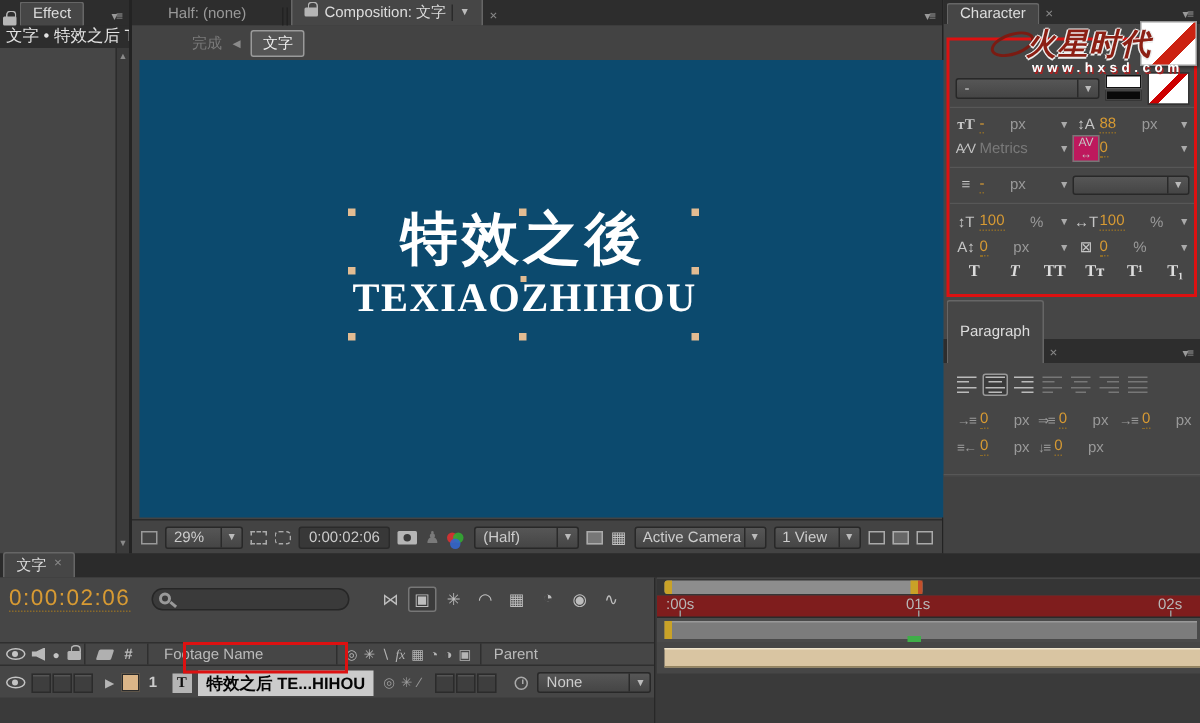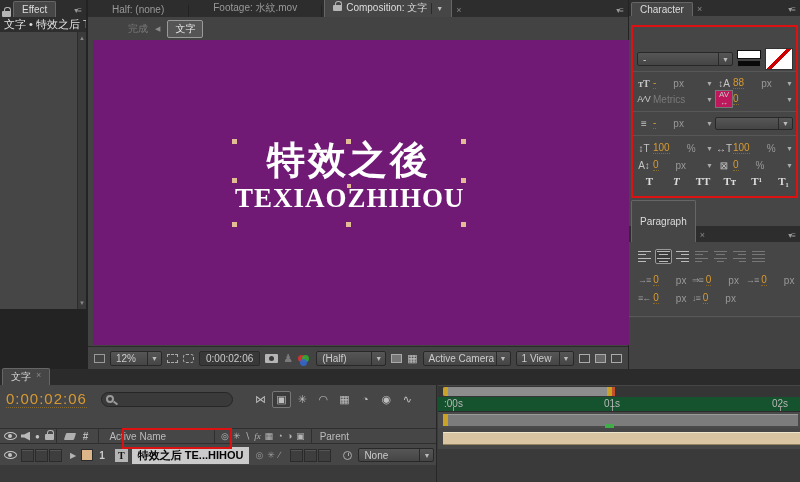--- a/index.html
+++ b/index.html
@@ -58,77 +58,76 @@
 .ind-ic{color:#9a9a9a;font-size:9px;margin-right:3px;letter-spacing:-1px}
 .tl-ic{width:19px;height:17px;display:flex;align-items:center;justify-content:center;color:#bdbdbd;font-size:11px}
 .tl-ic.on{border:1px solid #777;background:#3b3b3b;border-radius:2px}
 .hdrdiv{width:1px;align-self:stretch;background:#2f2f2f;margin:0 2px}
 </style>
 </head>
 <body>
 
 <div class="app">
 
-  <div class="panel" style="left:0;top:0;width:86px;height:309px;background:#2d2d2d">
+  <div class="panel" style="left:0;top:0;width:86px;height:369px;background:#2d2d2d">
     <div class="tabstrip">
       <span class="i-lock"></span>
       <span class="tab act">Effect</span>
       <span class="pmenu">▾≡</span>
     </div>
     <div style="height:15px;line-height:15px;padding-left:4px;color:#e2e2e2;font-size:11px;white-space:nowrap;overflow:hidden">文字 • 特效之后 T</div>
     <div class="abs" style="left:0;top:32px;right:0;bottom:0;background:#464646">
       <div class="abs" style="right:0;top:0;bottom:0;width:9px;background:#3b3b3b;border-left:1px solid #2c2c2c">
         <div style="color:#8a8a8a;font-size:6px;text-align:center;padding-top:3px">▲</div>
         <div class="abs" style="bottom:3px;left:0;right:0;color:#8a8a8a;font-size:6px;text-align:center">▼</div>
       </div>
     </div>
   </div>
 
   <div class="panel" style="left:88px;top:0;width:540px;height:369px;background:#434343">
     <div class="tabstrip">
       <span class="tab" style="padding:2px 22px">Half: (none)</span>
       <span style="width:1px;height:12px;background:#222"></span>
-      <span class="tab" style="padding:2px 22px">Footage: 水紋.mov</span>
       <span style="width:1px;height:12px;background:#222"></span>
       <span class="tab act" style="display:inline-flex;align-items:center;gap:4px">
         <span class="i-lock" style="margin-top:0"></span>
         <span>Composition: 文字</span>
         <span style="width:1px;height:11px;background:#2a2a2a"></span>
         <span style="font-size:7px;color:#bbb">▼</span>
       </span>
       <span class="close">×</span>
       <span class="pmenu">▾≡</span>
     </div>
 
     <div style="height:23px;display:flex;align-items:center;gap:7px;padding-left:40px;background:#434343">
       <span class="dim">完成</span>
       <span style="color:#8a8a8a;font-size:7px">◀</span>
       <span style="border:1px solid #9a9a9a;background:#555;color:#eee;padding:1px 7px;border-radius:2px">文字</span>
     </div>
 
-    <div class="abs" style="left:5px;top:40px;width:624px;height:305px;background:#701a75">
+    <div class="abs" style="left:5px;top:40px;width:624px;height:305px;background:#0c4a6e">
       <div class="abs" style="left:142px;top:102px;width:228px;height:82px">
         <span class="hnd" style="left:-3px;top:-3px"></span>
         <span class="hnd" style="left:111px;top:-3px"></span>
         <span class="hnd" style="right:-3px;top:-3px"></span>
         <span class="hnd" style="left:-3px;top:36px"></span>
         <span class="hnd" style="right:-3px;top:36px"></span>
         <span class="hnd" style="left:-3px;bottom:-3px"></span>
         <span class="hnd" style="left:111px;bottom:-3px"></span>
         <span class="hnd" style="right:-3px;bottom:-3px"></span>
         <span class="hnd" style="left:112px;top:42px;width:4px;height:4px"></span>
         <div style="text-align:center;font-family:'Liberation Serif',serif;font-weight:bold;font-size:38px;line-height:42px;color:#fff;letter-spacing:3px;margin-top:-3px">特效之後</div>
         <div style="text-align:right;font-family:'Liberation Serif',serif;font-weight:bold;font-size:27px;line-height:30px;color:#fff;letter-spacing:1px;margin-top:2px">TEXIAOZHIHOU</div>
       </div>
     </div>
 
     <div class="abs toolrow" style="left:0;right:0;bottom:0;height:23px;border-top:1px solid #2b2b2b;padding:0 6px;gap:5px">
       <span class="i-box" style="border-color:#999"></span>
       <span class="dd" style="width:52px">
-          <span>12%</span>
+          <span>29%</span>
           <span class="arr">▼</span>
         </span>
       <span class="i-roi"></span>
       <span class="i-roi" style="border-radius:3px"></span>
       <span style="background:#383838;border:1px solid #2a2a2a;border-radius:2px;padding:1px 6px;color:#ccc">0:00:02:06</span>
       <span class="i-cam"></span>
       <span class="dim" style="font-size:11px">♟</span>
       <span class="i-rgb" style="margin-right:6px"></span>
       <span class="dd" style="width:70px">
           <span>(Half)</span>
@@ -342,20 +341,28 @@
       <span style="width:54px;display:flex;align-items:center">
           <span class="ind-ic">↓≡</span>
           <span class="hot">0</span>
           <span class="unit">px</span>
         </span>
     </div>
     <div class="abs hr" style="left:0;right:0;top:90px"></div>
     <div class="abs" style="left:0;right:0;top:92px;bottom:0;background:#424242"></div>
   </div>
 
+  <div class="abs" style="left:652px;top:8px;width:148px;height:56px;pointer-events:none;z-index:60">
+    <div class="abs" style="right:2px;top:6px;width:38px;height:30px;background:#fff;border:1px solid #999;box-shadow:1px 1px 2px rgba(0,0,0,.4)">
+      <div class="abs" style="left:0;top:0;right:0;bottom:0;background:linear-gradient(135deg,transparent 55%,#c21 55%,#c21 72%,transparent 72%)"></div>
+    </div>
+    <div class="abs" style="left:8px;top:14px;width:30px;height:15px;border:2px solid #7a1b12;border-radius:50%;transform:rotate(-18deg)"></div>
+    <div class="abs" style="left:32px;top:8px;font-size:20px;font-weight:bold;font-style:italic;color:#8c1f14;letter-spacing:1px;text-shadow:-1px 0 #eee,1px 0 #eee,0 -1px #eee,0 1px #eee">火星时代</div>
+    <div class="abs" style="left:36px;top:32px;font-size:9px;font-weight:bold;color:#fff;letter-spacing:3px;text-shadow:1px 1px 0 #a22">www.hxsd.com</div>
+  </div>
 
   <div class="panel" style="left:0;top:369px;width:800px;height:113px;background:#3a3a3a">
     <div class="tabstrip" style="height:16px;background:#2b2b2b">
       <span class="tab act" style="padding:1px 8px;display:inline-flex;gap:5px">
         <span>文字</span>
           <span class="close" style="padding:0">×</span>
       </span>
     </div>
 
     <div class="abs" style="left:0;top:16px;width:437px;bottom:0;background:#464646;border-right:1px solid #282828">
@@ -379,21 +386,21 @@
 
       <div class="abs" style="left:0;right:0;top:43px;height:16px;background:#464646;border-top:1px solid #2f2f2f;border-bottom:1px solid #2f2f2f;display:flex;align-items:center;padding-left:4px">
         <span class="i-eye" style="margin-right:4px"></span>
         <span class="i-spk" style="margin-right:5px"></span>
         <span style="color:#c4c4c4;font-size:8px;margin-right:5px">●</span>
         <span class="i-lock" style="margin-top:2px"></span>
         <span class="hdrdiv"></span>
         <span class="i-tag" style="margin:0 8px 0 6px"></span>
         <span style="color:#bbb;font-weight:bold;margin-right:8px">#</span>
         <span class="hdrdiv"></span>
-        <span style="color:#bbb;margin:0 8px">Active Name</span>
+        <span style="color:#bbb;margin:0 8px">Footage Name</span>
         <span class="hdrdiv" style="margin-left:40px"></span>
         <span style="display:inline-flex;gap:4px;margin:0 4px;color:#b5b5b5;font-size:9px">
           <span>◎</span>
           <span>✳</span>
           <span>∖</span>
           <span style="font-style:italic;font-family:'Liberation Serif',serif">fx</span>
           <span>▦</span>
           <span>◔</span>
           <span>◑</span>
           <span>▣</span>
@@ -430,21 +437,21 @@
     </div>
 
     <div class="abs" style="left:438px;top:16px;right:0;bottom:0;background:#464646">
       <div class="abs" style="left:0;right:0;top:1px;height:11px;background:#353535">
         <div class="abs" style="left:5px;top:1px;width:172px;height:9px;background:#8d8d8d;border-radius:2px">
           <span class="abs" style="left:0;top:0;width:5px;height:9px;background:#c9a227;border-radius:2px 0 0 2px"></span>
           <span class="abs" style="right:3px;top:0;width:5px;height:9px;background:#c9a227"></span>
           <span class="abs" style="right:0;top:0;width:3px;height:9px;background:#c4502a"></span>
         </div>
       </div>
-      <div class="abs" style="left:0;right:0;top:12px;height:15px;background:#14532d;border-bottom:1px solid #2b2b2b;color:#b8b8b8">
+      <div class="abs" style="left:0;right:0;top:12px;height:15px;background:#7f1d1d;border-bottom:1px solid #2b2b2b;color:#b8b8b8">
         <span class="abs" style="left:6px;top:1px">:00s</span>
         <span class="abs" style="left:166px;top:1px">01s</span>
         <span class="abs" style="left:334px;top:1px">02s</span>
         <span class="abs" style="left:15px;bottom:0;width:1px;height:4px;background:#999"></span>
         <span class="abs" style="left:174px;bottom:0;width:1px;height:4px;background:#999"></span>
         <span class="abs" style="left:342px;bottom:0;width:1px;height:4px;background:#999"></span>
       </div>
       <div class="abs" style="left:0;right:0;top:27px;height:16px;background:#4a4a4a">
         <div class="abs" style="left:5px;right:2px;top:2px;height:12px;background:#7c7c7c;box-shadow:inset 0 1px 0 #999">
           <span class="abs" style="left:0;top:0;width:5px;height:12px;background:#c9a227"></span>

